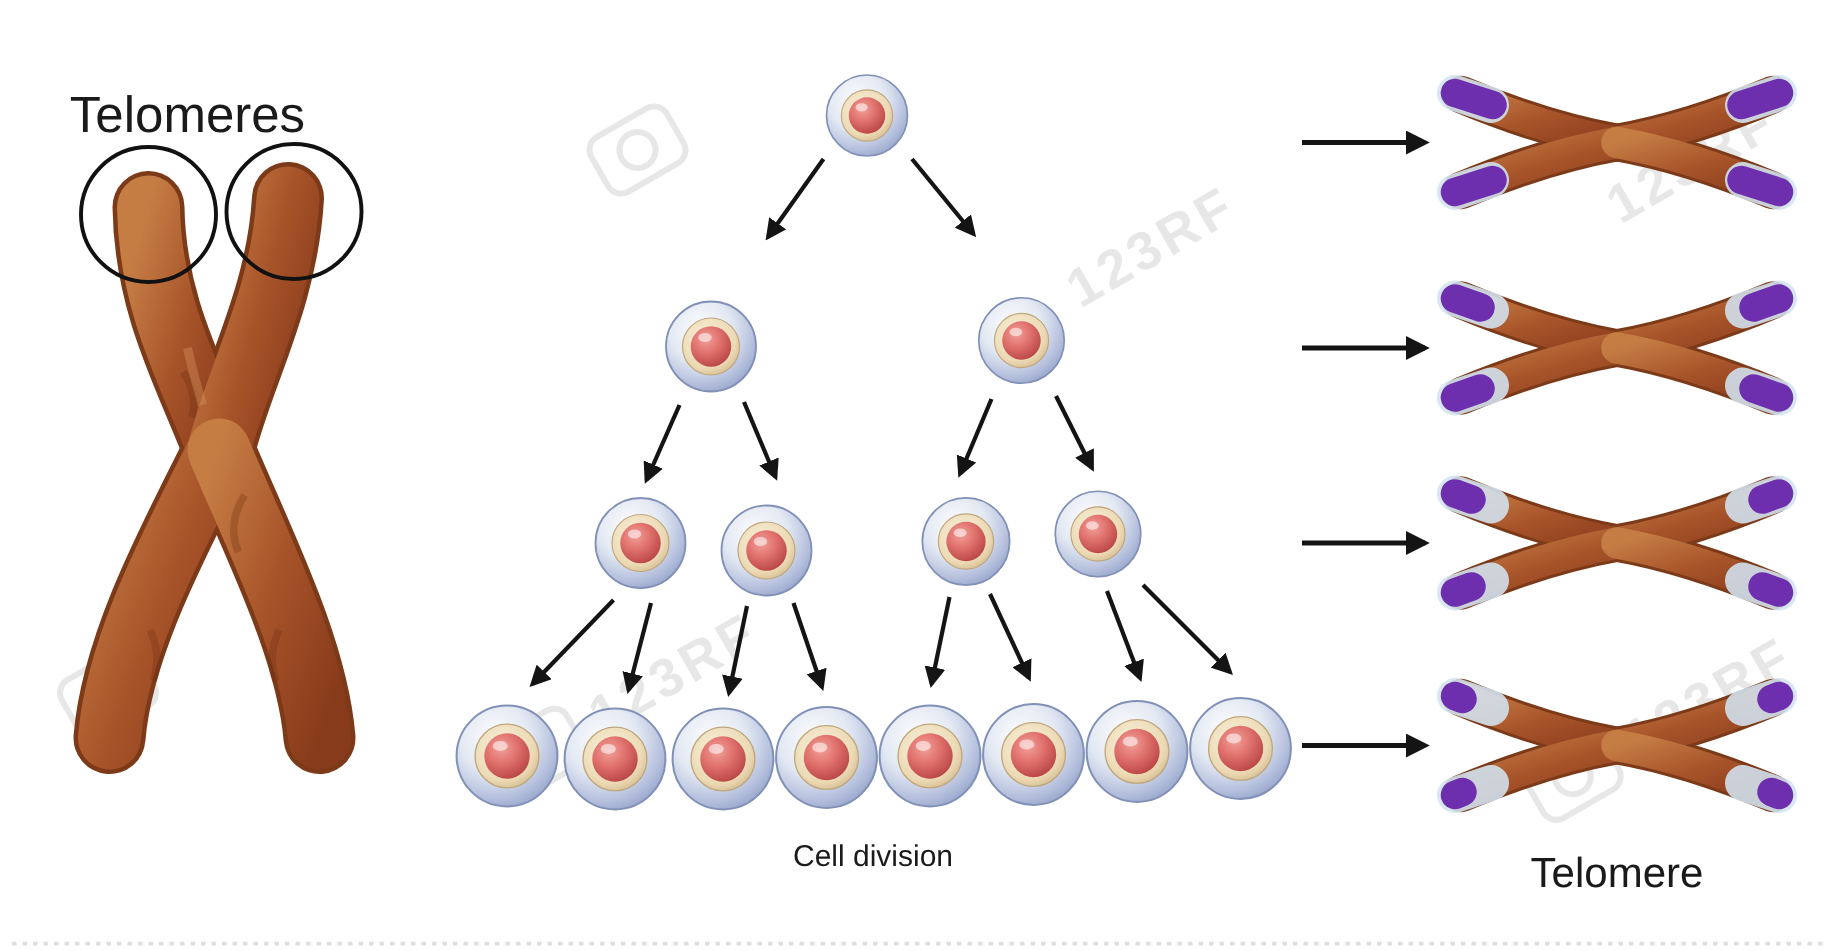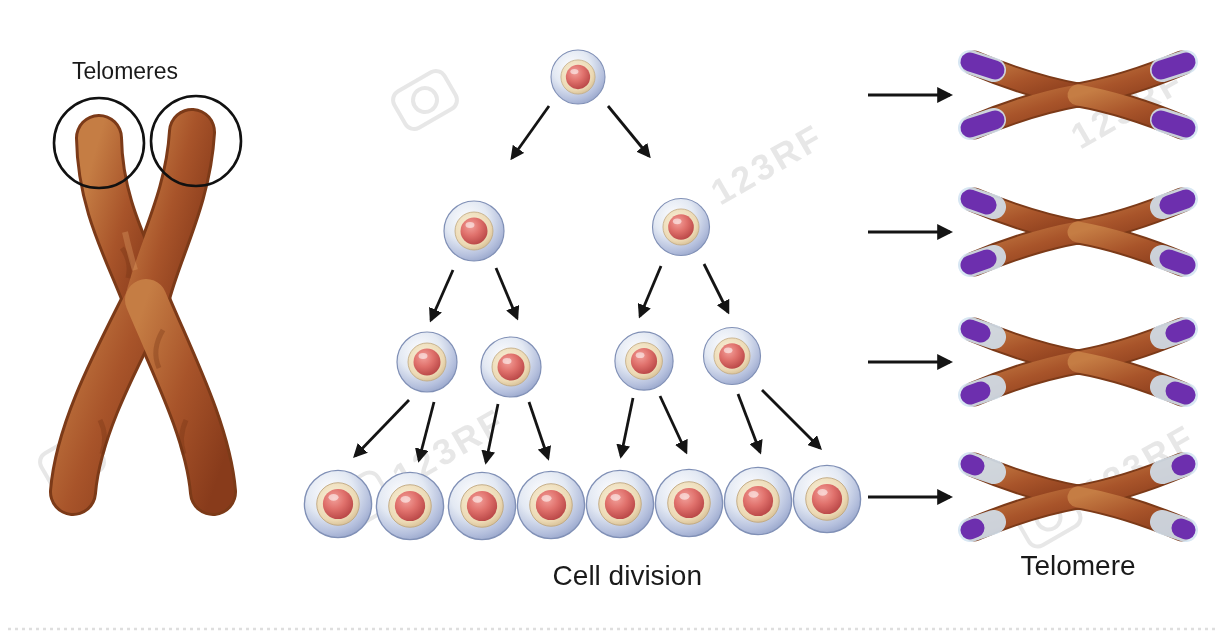--- a/index.html
+++ b/index.html
@@ -7,25 +7,25 @@
   .stage{
     position:relative;width:1224px;height:634px;margin:0 auto;
     background:var(--background,#ffffff);overflow:hidden;
     font-family:"Liberation Sans",sans-serif;
   }
   .stage svg{position:absolute;left:0;top:0;}
   .label{
     position:absolute;color:var(--text,#1a1a1a);text-align:center;
     font-family:"Liberation Sans",sans-serif;user-select:none;
   }
-  #lbl-telomeres{left:40px;top:58px;width:170px;font-size:23px;}
+  #lbl-telomeres{left:40px;top:58px;width:170px;font-size:34px;}
   #lbl-chromosome{left:25px;top:530px;width:220px;font-size:28px;}
-  #lbl-celldiv{left:462px;top:560px;width:240px;font-size:28px;text-align:right;}
+  #lbl-celldiv{left:462px;top:560px;width:240px;font-size:20px;}
   #lbl-shorten{left:958px;top:548px;width:240px;font-size:28px;line-height:36px;}
-  #lbl-shorten span{display:block;}
+  #lbl-shorten span{display:block;margin-top:16px;}
   .arrow{stroke:#141414;stroke-width:2.8;marker-end:url(#mArrow);}
   .rowArrow{stroke:#141414;stroke-width:3.2;marker-end:url(#mArrow);}
   .armOutline{fill:none;stroke:#7c3a18;stroke-linecap:round;}
   .armMain{fill:none;stroke:url(#gChromo);stroke-linecap:round;}
   .sheath line{stroke:var(--telomere-sheath,#d3e4f2);stroke-width:24;stroke-linecap:round;opacity:.88;}
   .telo line{stroke:var(--telomere-purple,#6d2fae);stroke-width:19;stroke-linecap:round;}
   .teloBig{stroke:url(#gTelo);stroke-width:45;stroke-linecap:round;}
   .wm{opacity:.55;}
   .wm rect,.wm circle{fill:none;stroke:var(--watermark,#d4d4d4);stroke-width:4;}
   .wm text{fill:var(--watermark,#d4d4d4);stroke:none;font-size:36px;font-weight:bold;letter-spacing:3px;font-family:"Liberation Sans",sans-serif;}

